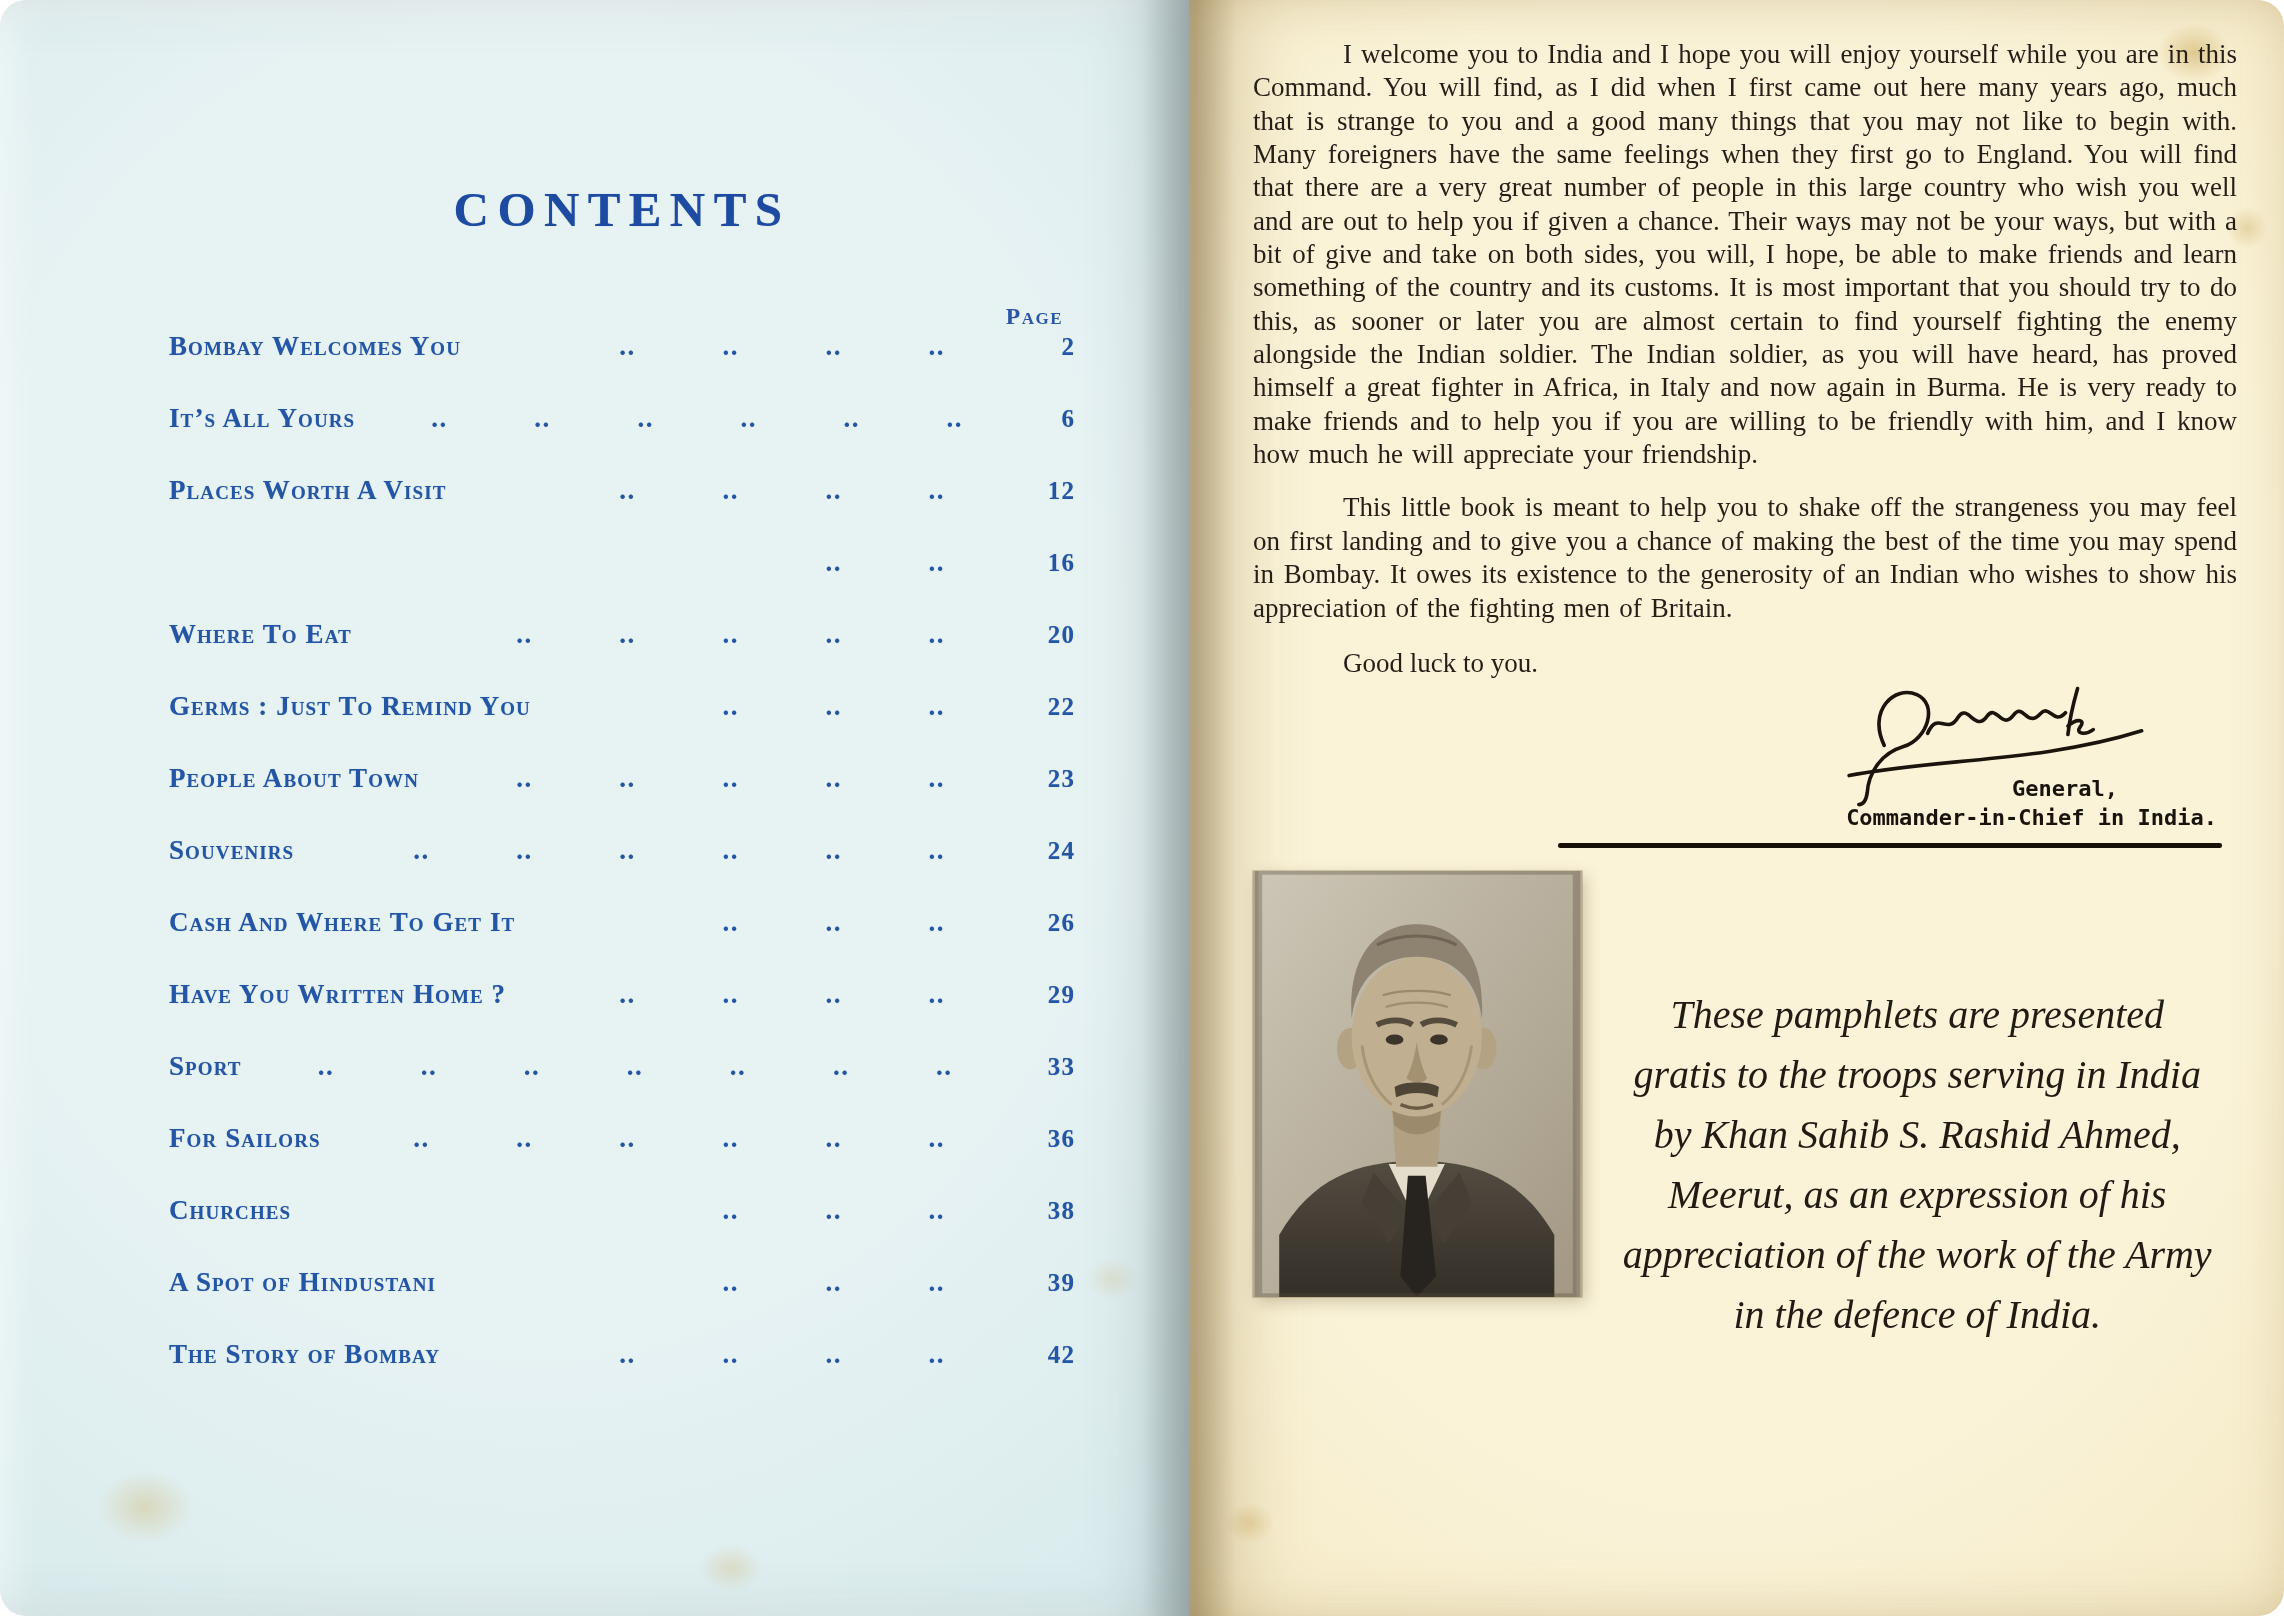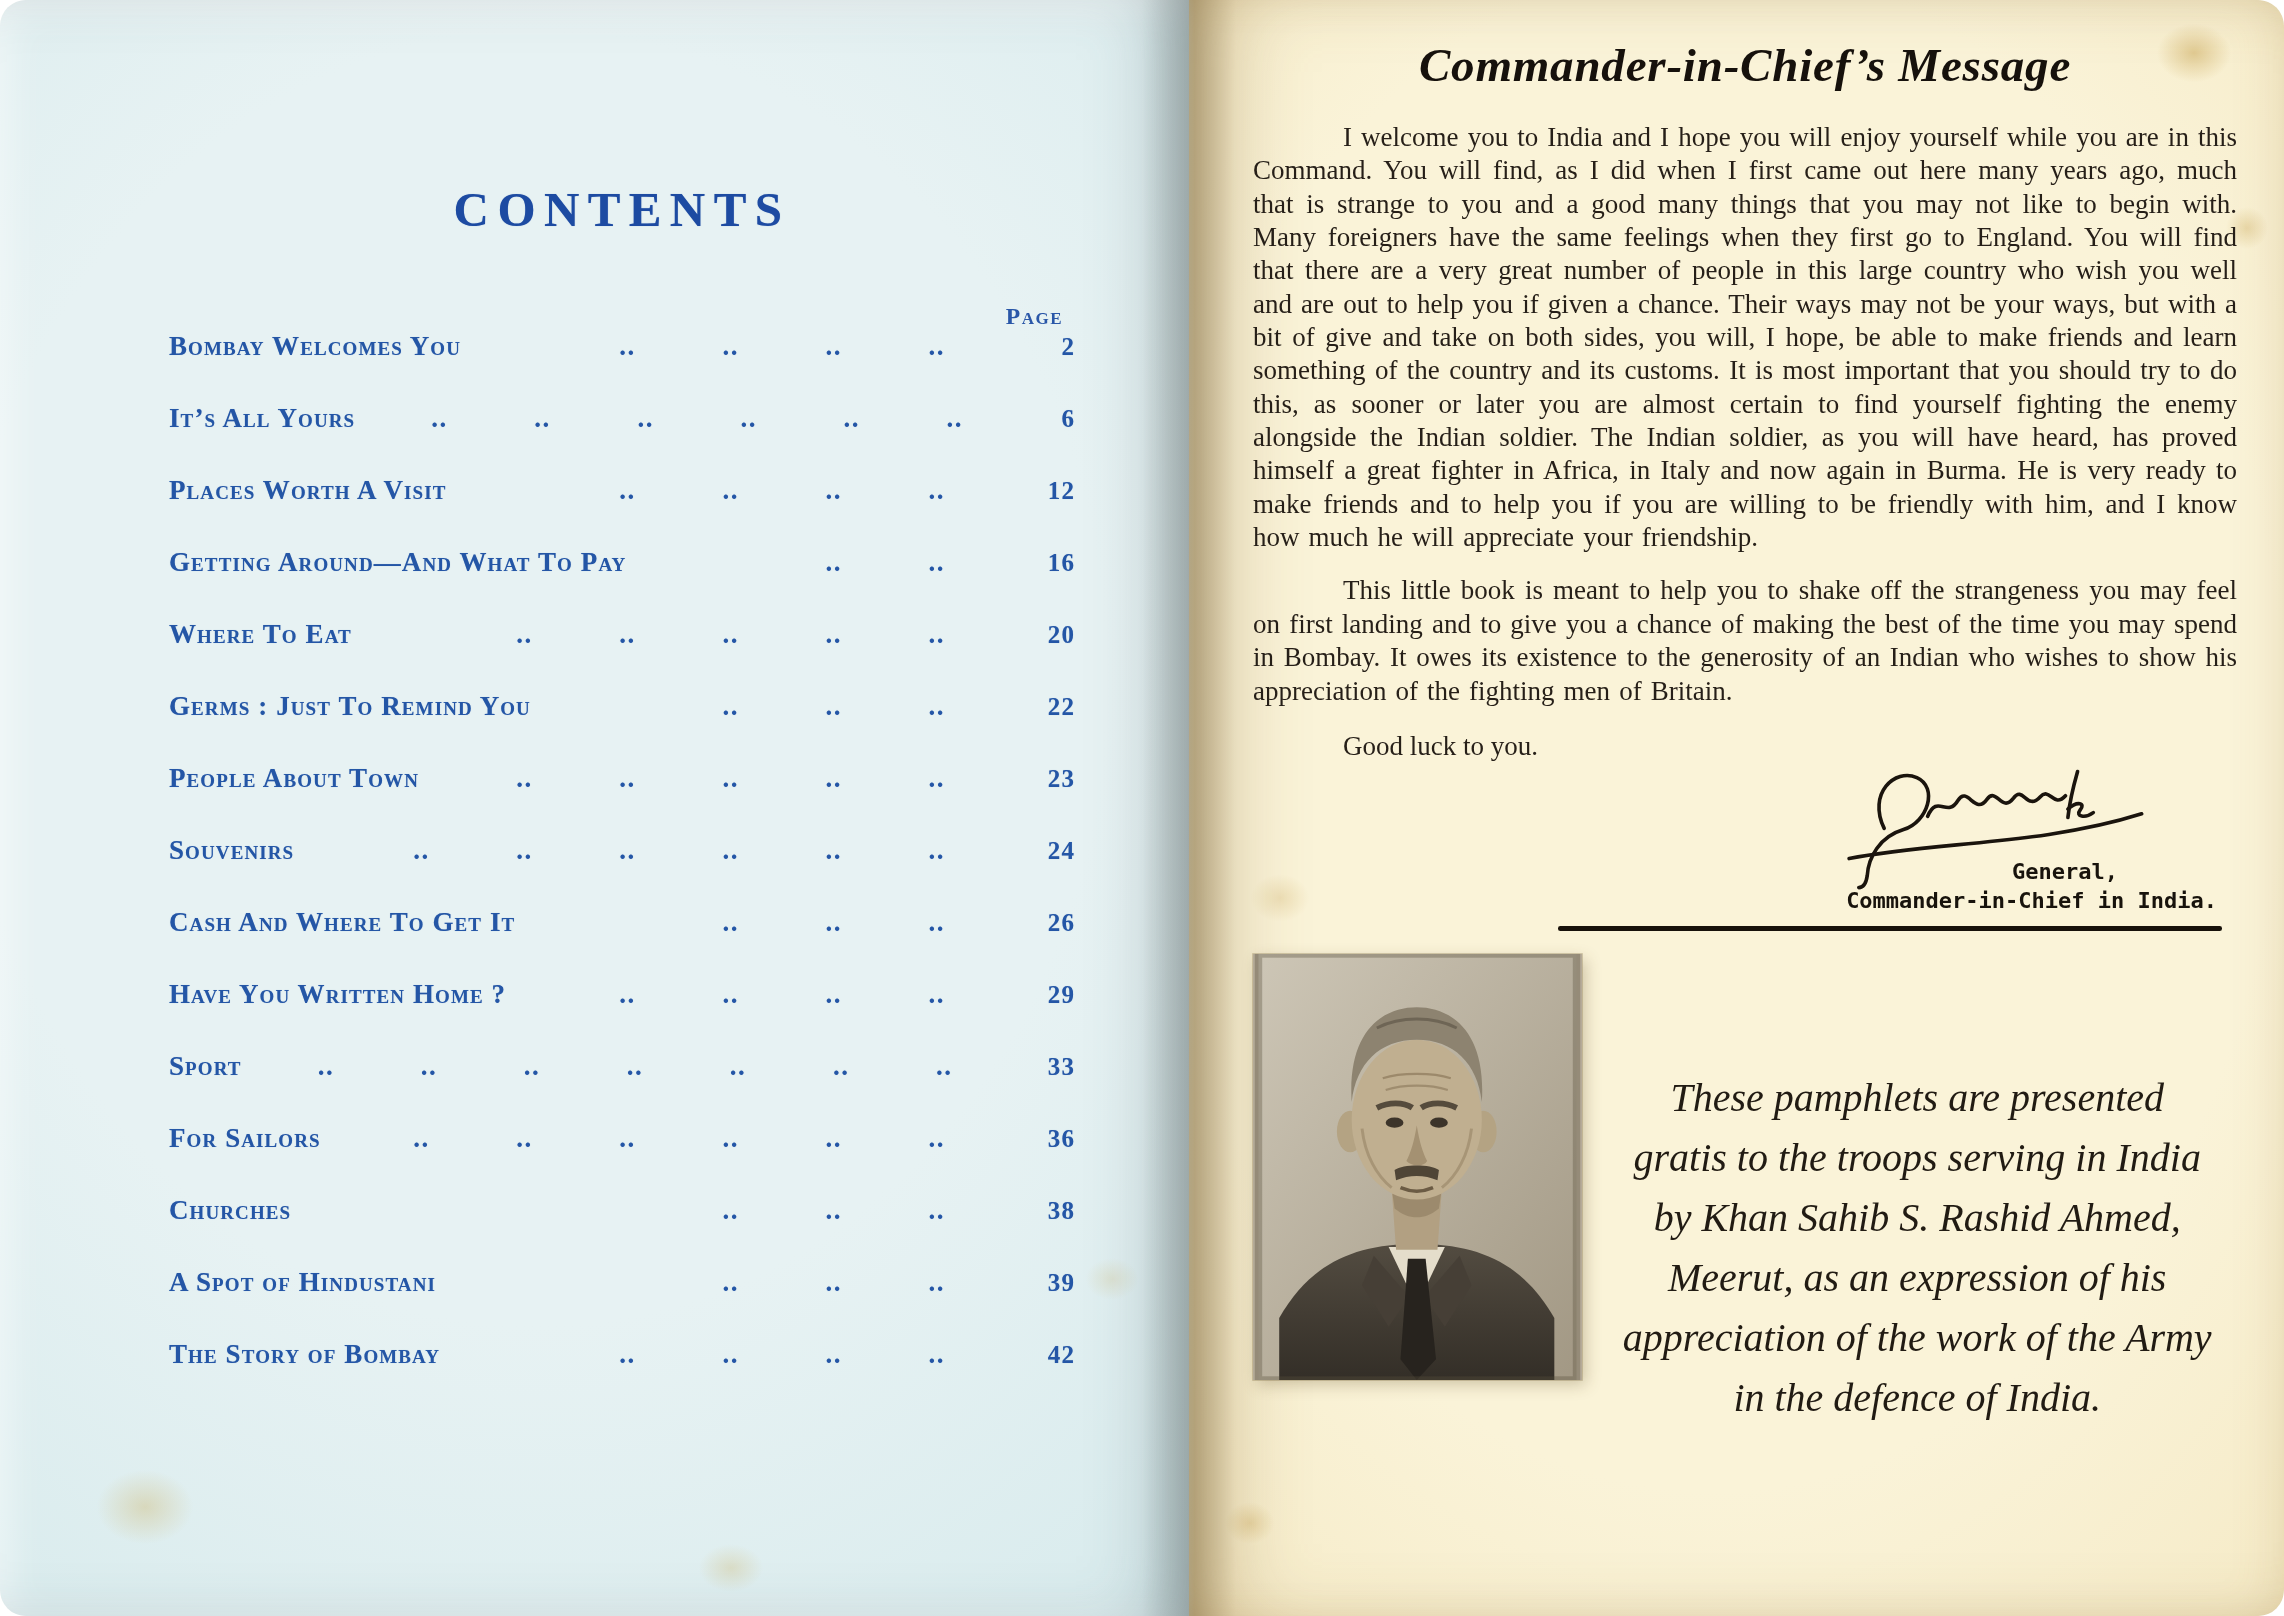--- a/index.html
+++ b/index.html
@@ -184,21 +184,20 @@
           <span class="toc-entry-title">It’s All Yours</span>
           <span class="toc-dots">.. .. .. .. .. ..</span>
           <span class="toc-page">6</span>
         </li>
         <li class="toc-row">
           <span class="toc-entry-title">Places Worth A Visit</span>
           <span class="toc-dots">.. .. .. ..</span>
           <span class="toc-page">12</span>
         </li>
         <li class="toc-row">
-          <span class="toc-entry-title">Getting Around—And What To Pay</span>
           <span class="toc-dots">.. ..</span>
           <span class="toc-page">16</span>
         </li>
         <li class="toc-row">
           <span class="toc-entry-title">Where To Eat</span>
           <span class="toc-dots">.. .. .. .. ..</span>
           <span class="toc-page">20</span>
         </li>
         <li class="toc-row">
           <span class="toc-entry-title">Germs : Just To Remind You</span>
@@ -249,21 +248,20 @@
           <span class="toc-entry-title">The Story of Bombay</span>
           <span class="toc-dots">.. .. .. ..</span>
           <span class="toc-page">42</span>
         </li>
       </ul>
     </div>
   </div>
 
   <div class="page page-right">
     <div class="msg">
-      <div class="msg-title">Commander-in-Chief’s Message</div>
 
       <p class="body-para">I welcome you to India and I hope you will enjoy yourself while you are in this Command.  You will find, as I did when I first came out here many years ago, much that is strange to you and a good many things that you may not like to begin with.  Many foreigners have the same feelings when they first go to England.  You will find that there are a very great number of people in this large country who wish you well and are out to help you if given a chance.  Their ways may not be your ways, but with a bit of give and take on both sides, you will, I hope, be able to make friends and learn something of the country and its customs.  It is most important that you should try to do this, as sooner or later you are almost certain to find yourself fighting the enemy alongside the Indian soldier.  The Indian soldier, as you will have heard, has proved himself a great fighter in Africa, in Italy and now again in Burma.  He is very ready to make friends and to help you if you are willing to be friendly with him, and I know how much he will appreciate your friendship.</p>
       <p class="body-para">This little book is meant to help you to shake off the strangeness you may feel on first landing and to give you a chance of making the best of the time you may spend in Bombay.  It owes its existence to the generosity of an Indian who wishes to show his appreciation of the fighting men of Britain.</p>
 
       <p class="closing">Good luck to you.</p>
 
       <div class="sig-row">
         <svg role="img" viewBox="0 0 640 230" fill="none" stroke="#1a140d" stroke-width="6" stroke-linecap="round" aria-label="Auchinleck">
           <path d="M178,128 C150,70 196,28 232,44 C268,60 250,118 210,130 C170,142 152,176 150,206 C148,220 142,226 136,226"></path>
           <path d="M250,108 C266,70 282,112 300,82 C316,56 328,108 348,80 C364,58 372,104 392,78 C408,56 414,100 436,76 C452,58 458,96 478,74"></path>

